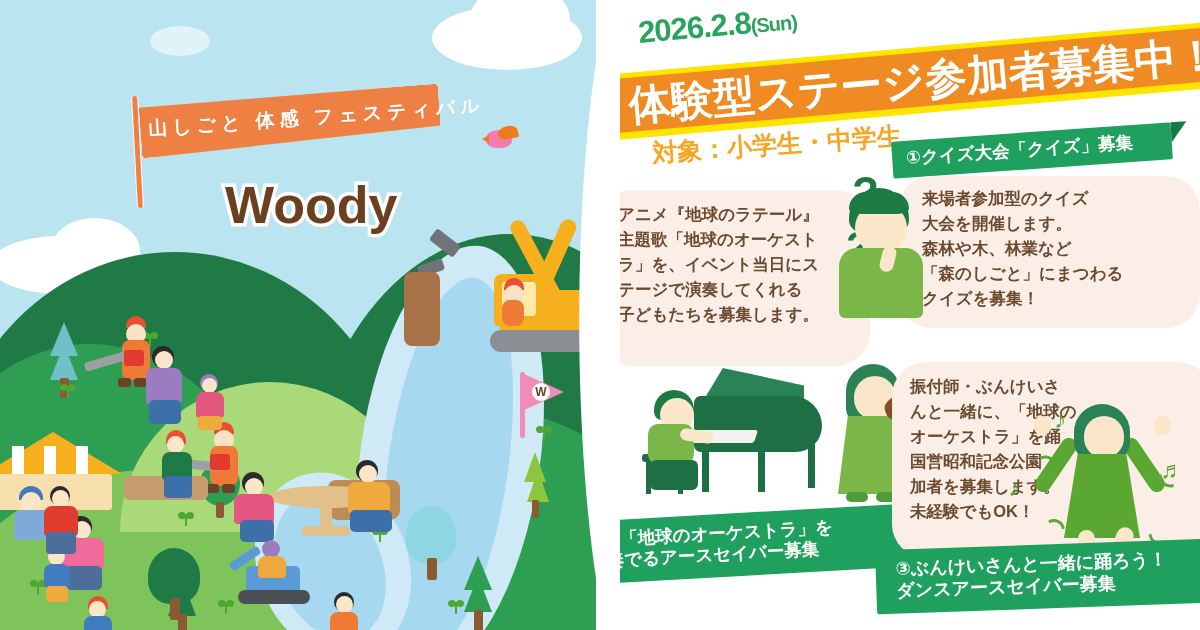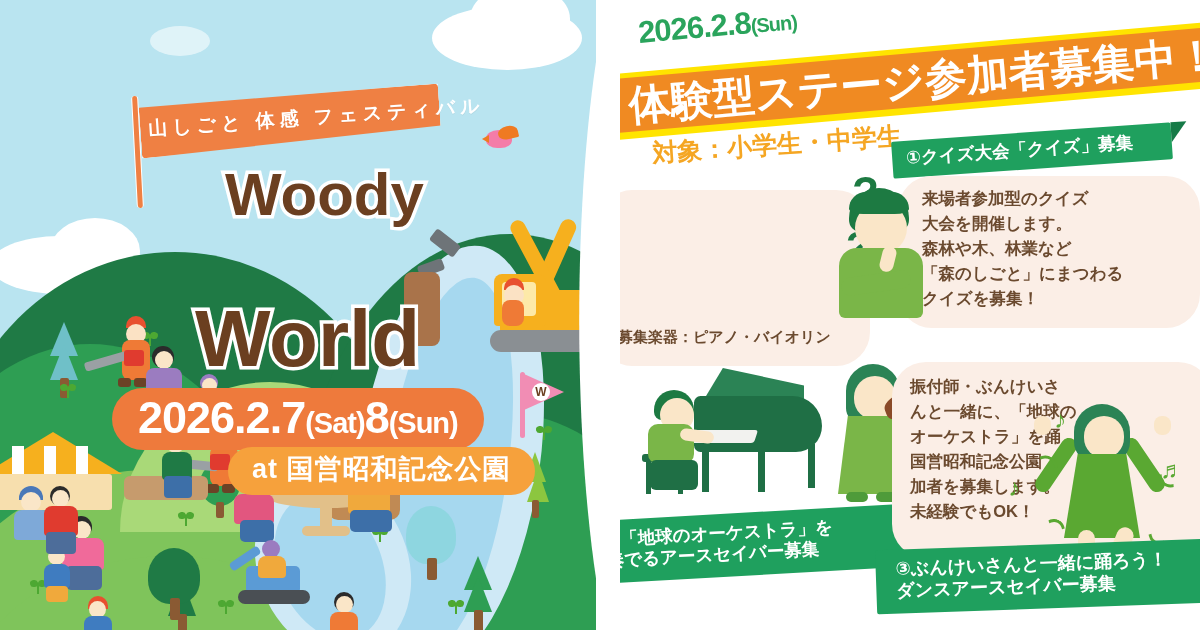--- a/index.html
+++ b/index.html
@@ -441,48 +441,46 @@
       <div class="wlogo">W</div>
     </div>
 
     <div id="logo-block">
       <div class="pole">
           <i></i>
         </div>
       <div class="banner-ribbon"></div>
       <div class="banner-text">山しごと 体感 フェスティバル</div>
 
-      <div class="wordline" style="left:105px;top:70px;font-size:60px;line-height:74px;">
+      <div class="wordline" style="left:105px;top:80px;font-size:52px;line-height:74px;">
         <span>Woody</span>
       </div>
-      <div class="wordline" style="left:75px;top:214px;font-size:80px;line-height:74px;">
-        <span>World</span>
-      </div>
-    </div>
-
-    <div id="date-pill"><span>2026.2.7</span><span class="small">(Sat)</span><span>8</span><span class="small">(Sun)</span>
-    </div>
-    <div id="venue-pill">at 国営昭和記念公園</div>
+    </div>
+
   </div>
 
   <div id="divider"></div>
   <div id="divider2"></div>
 
   <div id="right-panel">
 
     <div class="headline-date"><span>2026.2.8</span><span class="sm">(Sun)</span></div>
 
     <div class="headline-yellow"></div>
     <div class="headline-orange"></div>
     <div class="headline-main">体験型ステージ参加者募集中！</div>
 
     <div class="target-line">対象：小学生・中学生</div>
 
     <div class="bubble" style="left:-18px;top:190px;width:268px;height:176px;border-radius:30px 34px 34px 30px;"></div>
-    <div class="bubble-txt" style="left:-2px;top:327px;width:250px;font-size:15px;">募集楽器：ピアノ・バイオリン</div>
+    <div class="bubble-txt" style="left:-2px;top:202px;width:244px;font-size:16.5px;line-height:25px;">アニメ『地球のラテール』
+主題歌「地球のオーケスト
+ラ」を、イベント当日にス
+テージで演奏してくれる
+子どもたちを募集します。</div>
 
     <div class="pianist">
       <div class="piano-leg" style="left:62px;top:76px;"></div>
       <div class="piano-leg" style="left:118px;top:76px;"></div>
       <div class="piano-leg" style="left:168px;top:72px;"></div>
       <div class="piano-lid"></div>
       <div class="piano-body"></div>
       <div class="piano-keys"></div>
       <div class="p-boy">
         <div class="stoolleg" style="left:6px;top:88px;"></div>

